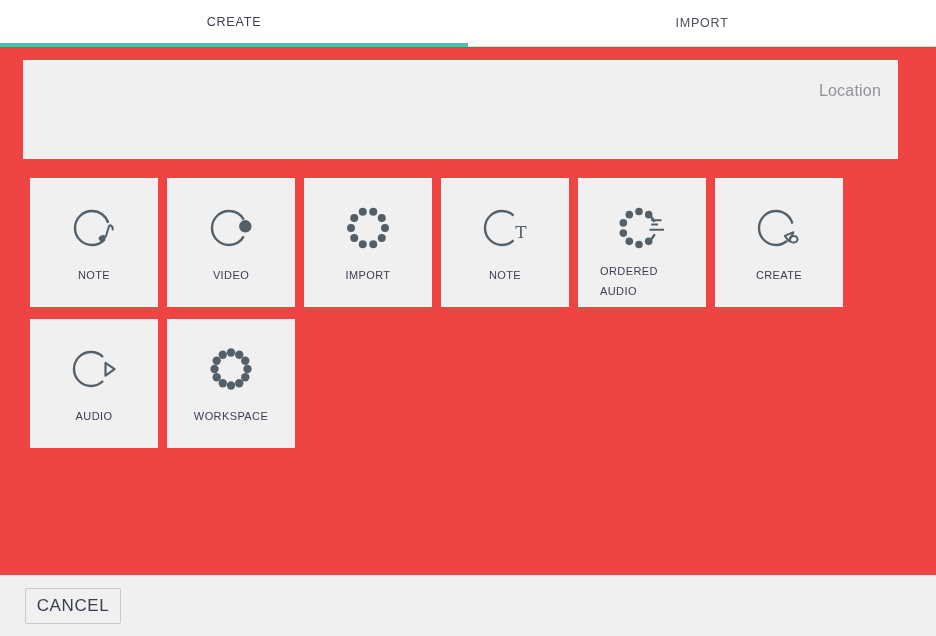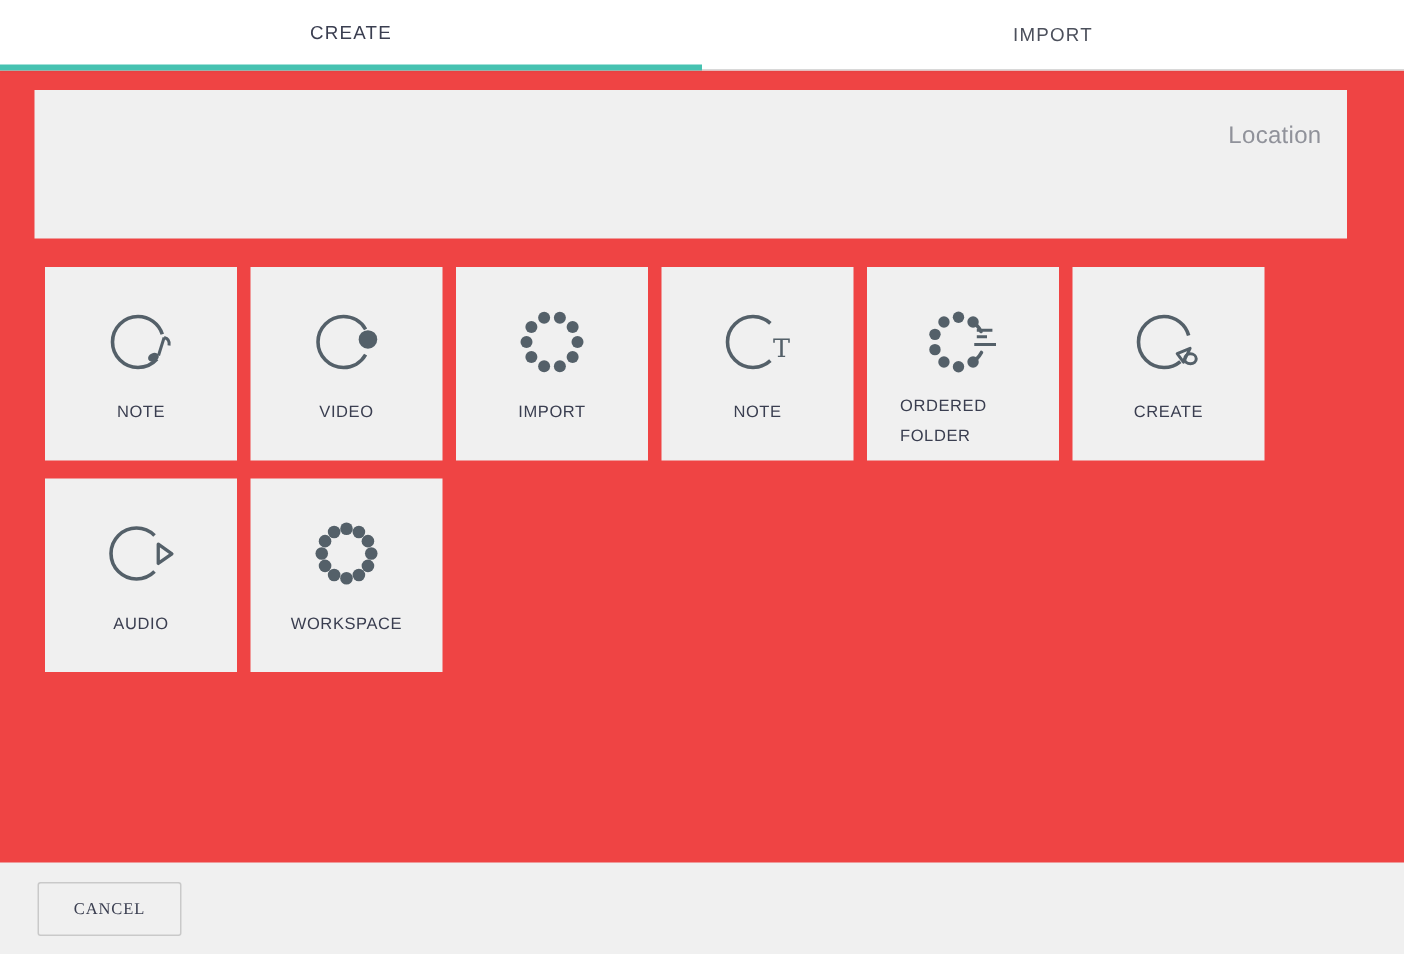--- a/index.html
+++ b/index.html
@@ -61,22 +61,22 @@
   }
 
   
   .footer {
     position:absolute; left:0; bottom:0; width:100%; height:61px;
     background:#f0f0f0;
   }
   .cancel-button {
     position:absolute; left:25px; top:13px; width:96px; height:36px;
     background:transparent; border:1px solid #c9c9c9; border-radius:2px;
-    font-family:Liberation Serif, serif;
-    font-size:11px; letter-spacing:0.6px; color:#3a3e50; cursor:pointer;
+    font-family:Liberation Sans, sans-serif;
+    font-size:17px; letter-spacing:0.6px; color:#3a3e50; cursor:pointer;
   }
 </style>
 </head>
 <body>
 
 <div class="page" data-name="create-document-dialog">
 
   <div class="tab-bar" data-name="tab-bar">
     <div class="tab tab-active" data-name="tab-create">CREATE</div>
     <div class="tab tab-inactive" data-name="tab-import">IMPORT</div>
@@ -147,21 +147,21 @@
             <circle cx="5.31" cy="29.10" r="3.8" fill="#546069"></circle>
             <circle cx="5.31" cy="18.90" r="3.8" fill="#546069"></circle>
             <circle cx="11.30" cy="10.65" r="3.8" fill="#546069"></circle>
             <circle cx="21.00" cy="7.50" r="3.8" fill="#546069"></circle>
             <circle cx="30.70" cy="10.65" r="3.8" fill="#546069"></circle>
             <path d="M32.7 12.3 A16.5 16.5 0 0 1 36 17" stroke="#546069" stroke-width="2.4" fill="none" stroke-linecap="round"></path>
             <path d="M36.3 31 A16.5 16.5 0 0 1 32.7 35.7" stroke="#546069" stroke-width="2.4" fill="none" stroke-linecap="round"></path>
             <path d="M33.2 16.2 H43.6 M33.2 20.5 H40 M31.5 25.7 H46" stroke="#546069" stroke-width="2" fill="none"></path>
           </svg>
         </span>
-      <div class="tile-label">ORDERED FOLDER</div>
+      <div class="tile-label">ORDERED AUDIO</div>
     </div>
 
     <div class="tile" data-name="tile-picture">
       <span class="tile-icon" data-name="picture-icon">
           <svg viewBox="0 0 48 48" width="48" height="48" xmlns="http://www.w3.org/2000/svg">
             <circle cx="21" cy="24" r="17" fill="none" stroke="#546069" stroke-width="2.4" pathLength="360" stroke-dasharray="295 65" stroke-dashoffset="-50"></circle>
             <path d="M29.8 31.8 L38.4 28.2 L34 37.4 Z" stroke="#546069" stroke-width="2" fill="none" stroke-linejoin="round"></path>
             <ellipse cx="38.6" cy="35.2" rx="3.9" ry="3.3" stroke="#546069" stroke-width="2" fill="none"></ellipse>
           </svg>
         </span>

